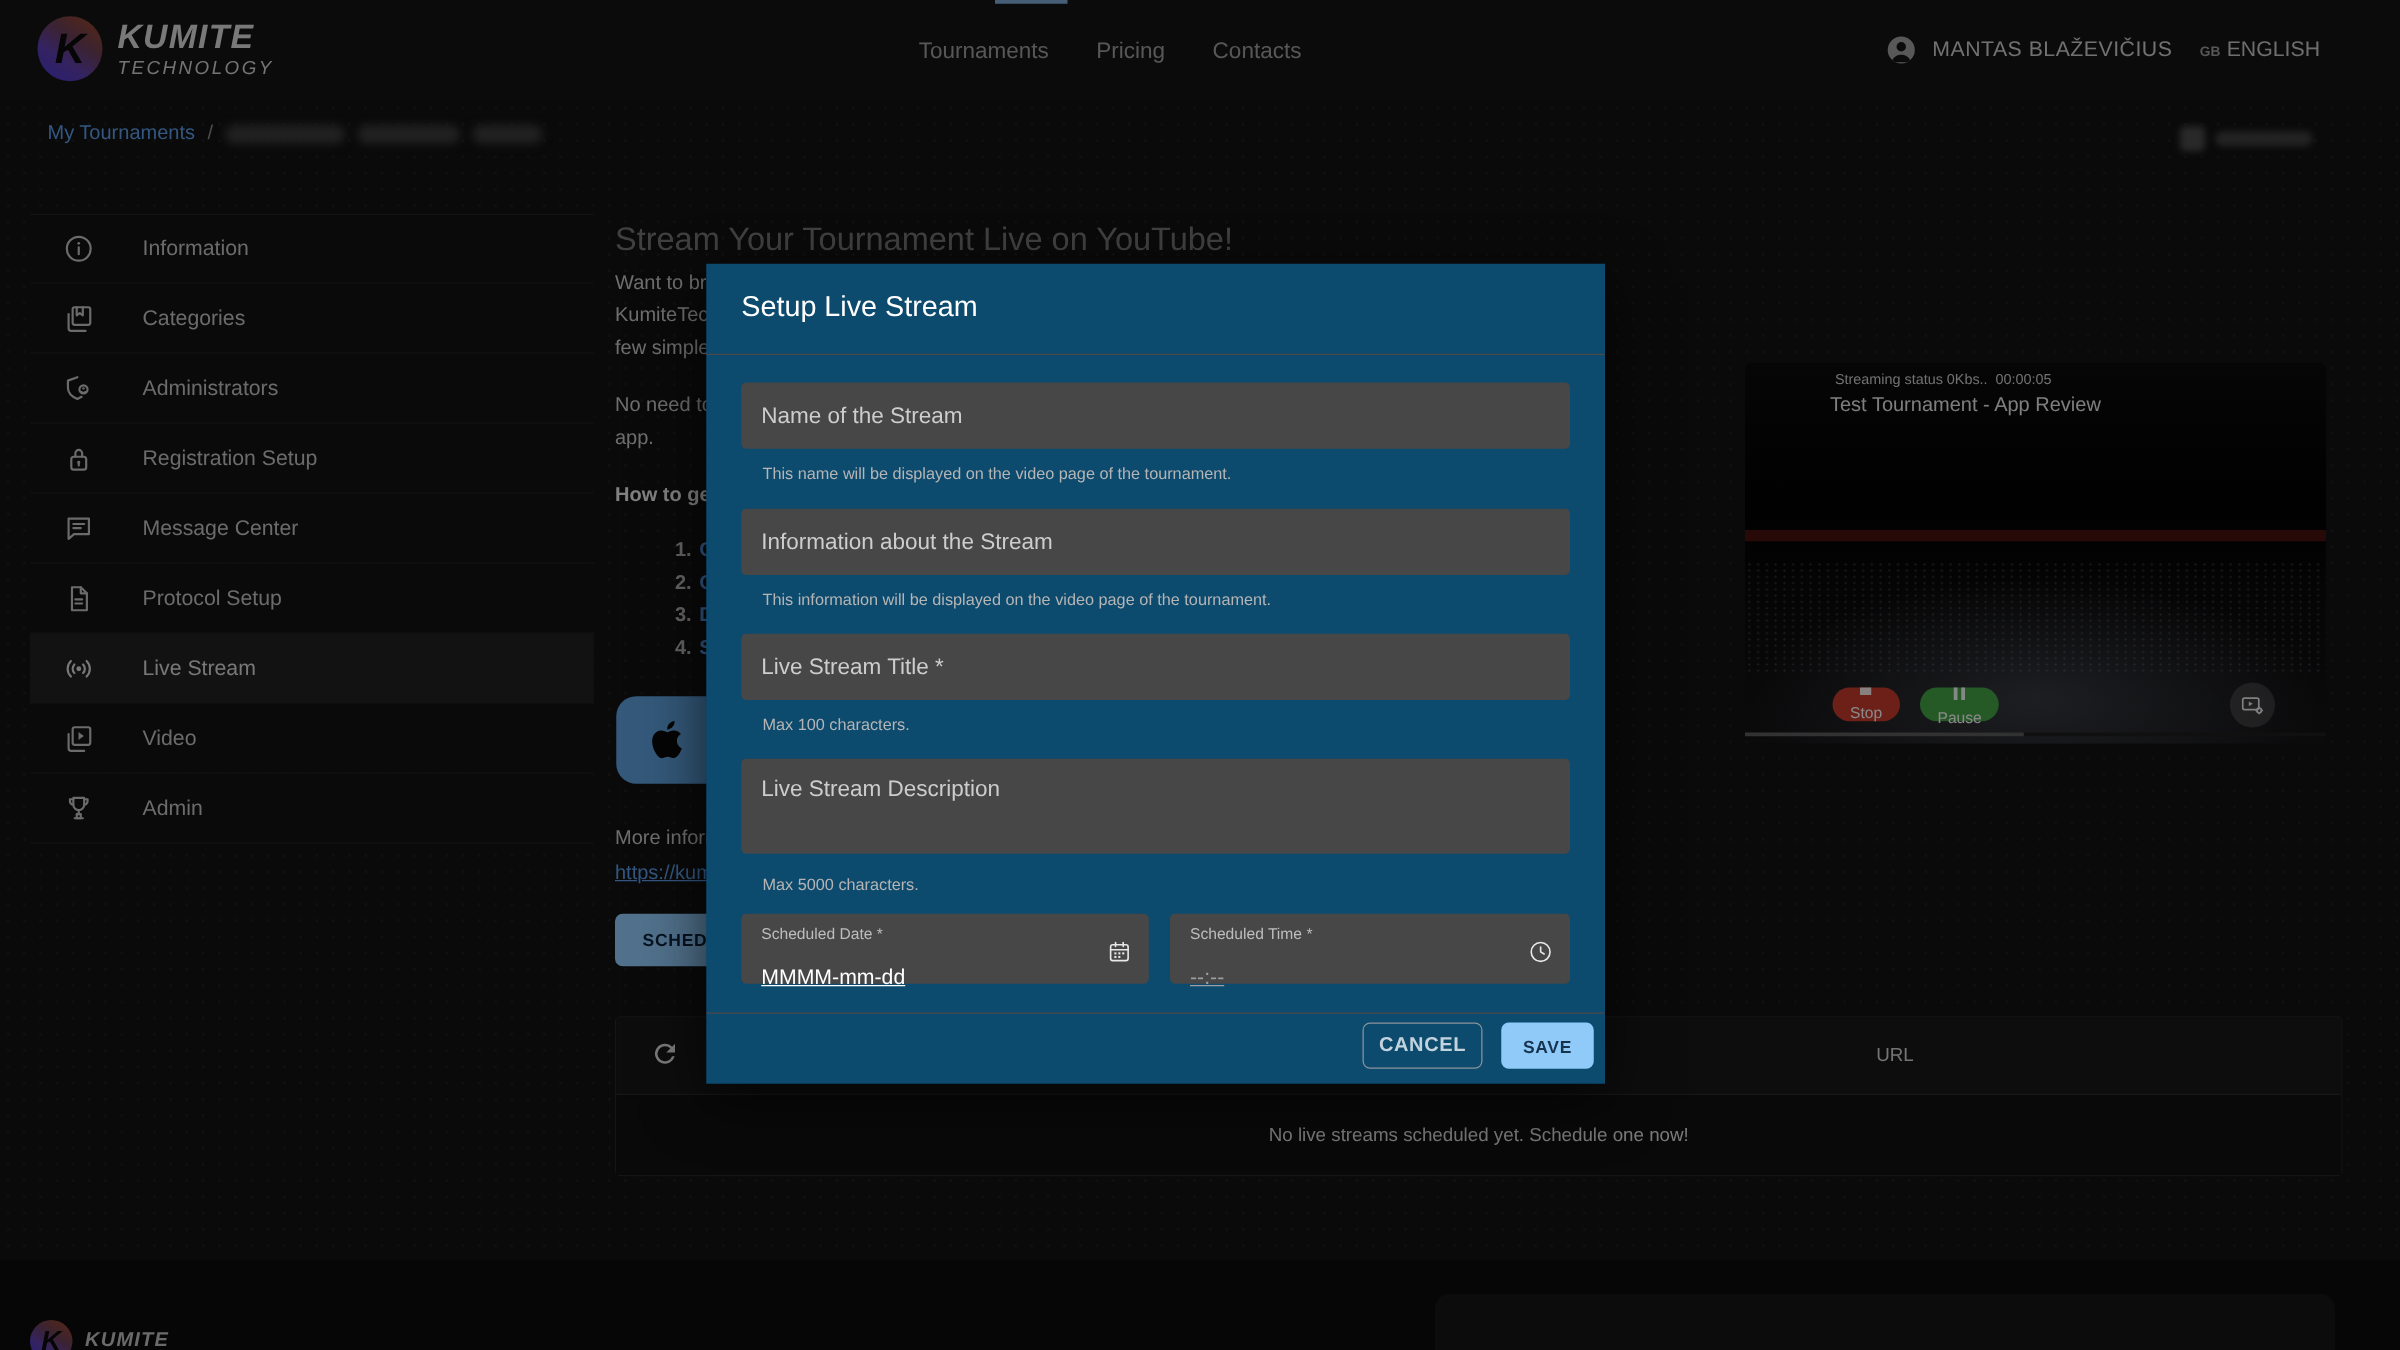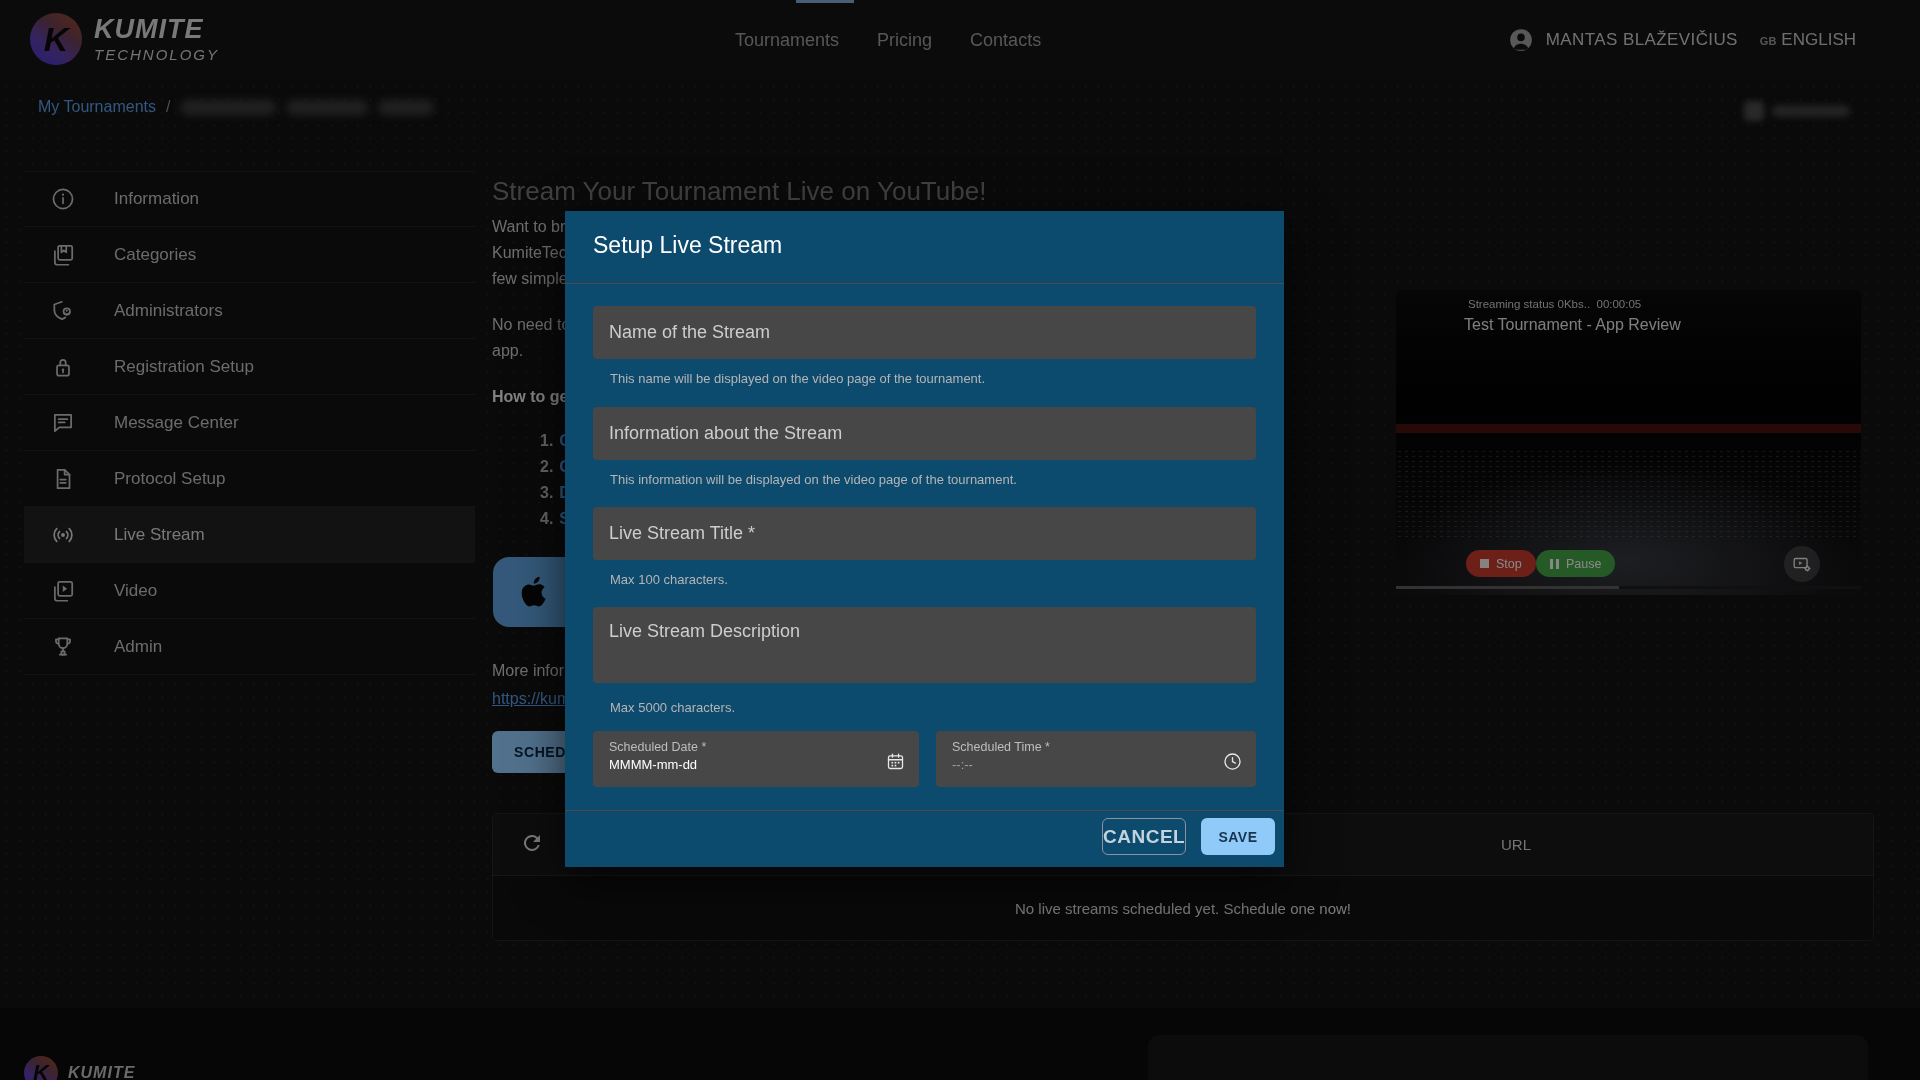--- a/index.html
+++ b/index.html
@@ -86,21 +86,21 @@
     background:
       radial-gradient(ellipse 70% 45% at 50% 88%, rgba(130,135,150,.32), transparent 70%),
       linear-gradient(180deg,#0b0b0c 0%,#020202 38%,#0a0a0b 62%,#141416 100%);
   }
   .preview .banner { position:absolute; left:0; top:44%; width:100%; height:9px; background:rgba(150,35,25,.45); }
   .preview .crowd { position:absolute; left:0; top:52%; width:100%; height:30%;
       background-image:radial-gradient(rgba(200,205,225,.16) 1px, transparent 1.3px); background-size:7px 5px; }
   .pv-status { position:absolute; left:72px; top:8px; font-size:11.5px; color:#c9c9c9; }
   .pv-title { position:absolute; left:68px; top:26px; font-size:16px; color:#e0e0e0; }
   .pv-btn { position:absolute; top:260px; height:27px; border:none; border-radius:14px; color:#f4f4f4;
-    font-family:inherit; font-size:12.5px; display:flex; align-items:center; gap:7px; padding:0 14px; cursor:pointer; }
+    font-family:inherit; font-size:12.5px; display:flex; align-items:center; gap:7px; padding:0 14px; cursor:pointer;flex-direction:column; }
   .pv-stop { left:70px; background:#c0392b; }
   .pv-pause { left:140px; background:#43a047; }
   .sq { width:9px; height:9px; background:#f0e6e4; display:inline-block; }
   .bars { display:inline-flex; gap:3px; }
   .bars i { width:3px; height:10px; background:#eef5ee; display:block; }
   .pv-track { position:absolute; left:0; bottom:6px; width:100%; height:3px; background:#1d1d1d; }
   .pv-fill { width:48%; height:100%; background:#5a5a5a; }
   .pv-settings { position:absolute; left:388px; top:256px; width:36px; height:36px; border-radius:50%;
     background:rgba(255,255,255,.14); display:flex; align-items:center; justify-content:center; cursor:pointer; }
 
@@ -138,28 +138,28 @@
   .m-textarea {
     position:absolute; left:28px; top:396px; width:663px; height:76px; background:#474747; border:none;
     border-radius:4px; padding:14px 16px; font-family:inherit; font-size:18px; color:#eee; resize:none;
   }
   .m-helper { position:absolute; left:45px; font-size:13px; color:#b5b5b5; }
   .dt-box { position:absolute; top:520px; height:56px; background:#474747; border-radius:4px;
     padding:9px 14px 0 16px; cursor:pointer; }
   .dt-date { left:28px; width:326px; }
   .dt-time { left:371px; width:320px; }
   .dt-label { font-size:12.5px; color:#bdbdbd; }
-  .dt-value { font-size:13px; color:#ffffff; font-weight:500; margin-top:3px; }
+  .dt-value { font-size:17px; color:#ffffff; font-weight:500; margin-top:18px;text-decoration:underline; }
   .dt-time .dt-value { color:#9e9e9e; font-weight:400; }
   .dt-icon { position:absolute; right:13px; top:50%; transform:translateY(-38%); color:#e8e8e8; }
   .modal-foot-hr { position:absolute; left:0; top:599px; width:100%; height:1px; background:#4a4a4a; }
   .modal-actions { position:absolute; right:9px; top:607px; display:flex; gap:15px; }
   .btn-cancel {
-    width:84px; height:37px; background:transparent; border:1px solid #8a949c; border-radius:6px;
-    color:#c3d3de; font-family:inherit; font-size:19px; font-weight:700; letter-spacing:.5px; cursor:pointer;
+    width:96px; height:37px; background:transparent; border:1px solid #8a949c; border-radius:6px;
+    color:#c3d3de; font-family:inherit; font-size:16px; font-weight:700; letter-spacing:.5px; cursor:pointer;
   }
   .btn-save {
     width:74px; height:37px; background:#90caf9; border:none; border-radius:6px;
     color:#17344f; font-family:inherit; font-size:14px; font-weight:700; letter-spacing:.5px; cursor:pointer;
   }
 </style>
 </head>
 <body>
 
 <div class="dots"></div>

